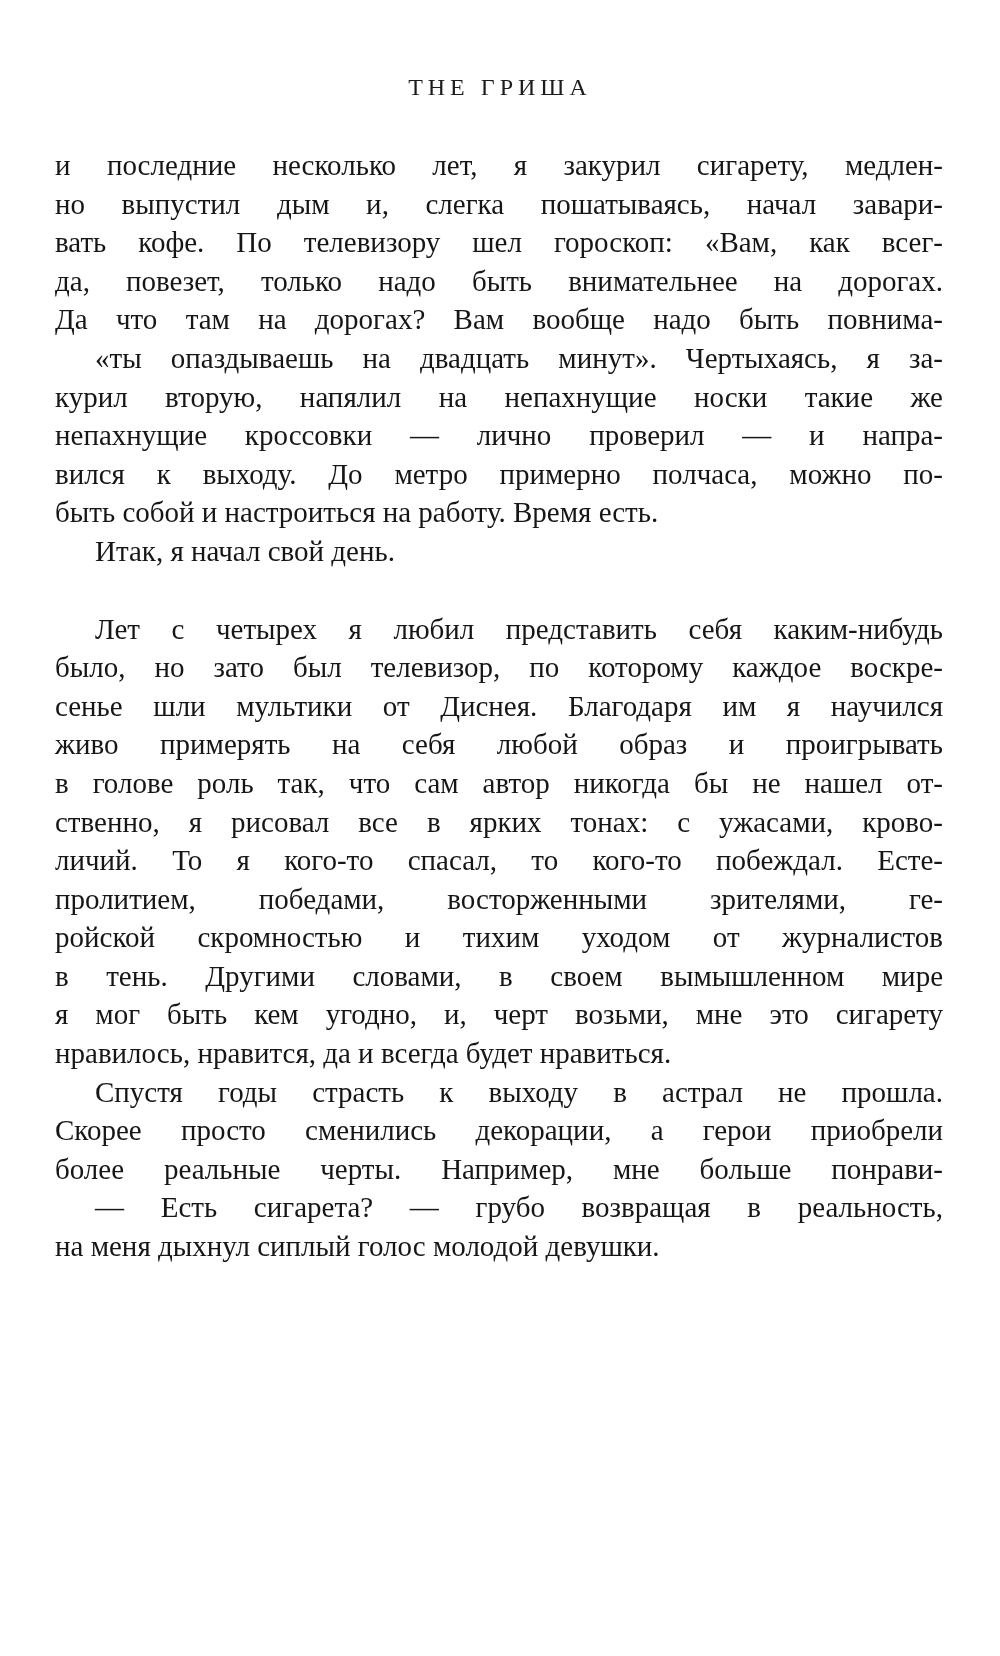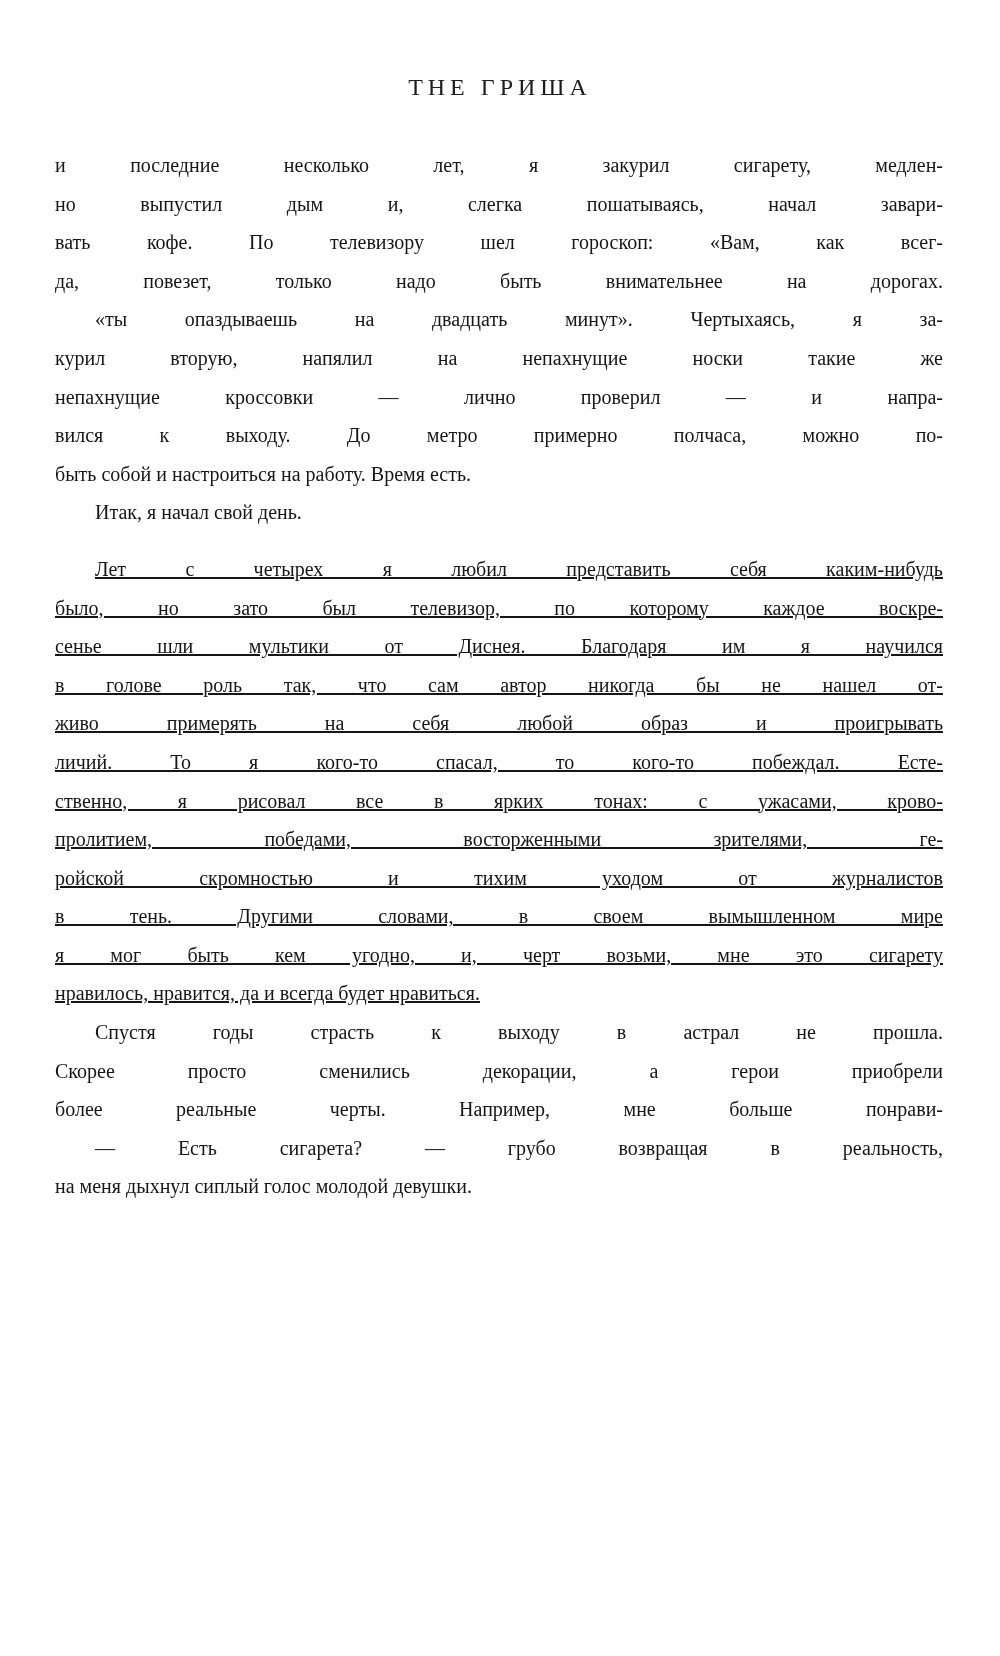--- a/index.html
+++ b/index.html
@@ -29,25 +29,24 @@
   .text-block {
     position: absolute;
     top: 146px;
     left: 55px;
     width: 888px;
   }
   .para {
     margin: 0;
   }
   .para.spaced {
-    margin-top: 18px;
-    text-decoration: underline;
+    margin-top: 39px;
   }
   .line {
-    font-size: 20px;
+    font-size: 29px;
     line-height: 38.6px;
     text-align: justify;
     text-align-last: justify;
     color: #161616;
   }
   .line.last {
     text-align-last: left;
   }
   .para.indent .line:first-child {
     text-indent: 40px;
@@ -67,39 +66,40 @@
 
 <div class="book-page">
   <div class="running-header">THE ГРИША</div>
 
   <div class="text-block">
       <div class="para">
         <div class="line">и последние несколько лет, я закурил сигарету, медлен-</div>
         <div class="line">но выпустил дым и, слегка пошатываясь, начал завари-</div>
         <div class="line">вать кофе. По телевизору шел гороскоп: «Вам, как всег-</div>
         <div class="line">да, повезет, только надо быть внимательнее на дорогах.</div>
+        <div class="line">Да что там на дорогах? Вам вообще надо быть повнима-</div>
       </div>
       <div class="para indent">
         <div class="line">«ты опаздываешь на двадцать минут». Чертыхаясь, я за-</div>
         <div class="line">курил вторую, напялил на непахнущие носки такие же</div>
         <div class="line">непахнущие кроссовки — лично проверил — и напра-</div>
         <div class="line">вился к выходу. До метро примерно полчаса, можно по-</div>
         <div class="line last">быть собой и настроиться на работу. Время есть.</div>
       </div>
       <div class="para indent">
         <div class="line last">Итак, я начал свой день.</div>
       </div>
       <div class="para indent spaced">
         <div class="line">Лет с четырех я любил представить себя каким-нибудь</div>
         <div class="line">было, но зато был телевизор, по которому каждое воскре-</div>
         <div class="line">сенье шли мультики от Диснея. Благодаря им я научился</div>
+        <div class="line">живо примерять на себя любой образ и проигрывать</div>
         <div class="line">в голове роль так, что сам автор никогда бы не нашел от-</div>
-        <div class="line">живо примерять на себя любой образ и проигрывать</div>
+        <div class="line">ственно, я рисовал все в ярких тонах: с ужасами, крово-</div>
         <div class="line">личий. То я кого-то спасал, то кого-то побеждал. Есте-</div>
-        <div class="line">ственно, я рисовал все в ярких тонах: с ужасами, крово-</div>
         <div class="line">пролитием, победами, восторженными зрителями, ге-</div>
         <div class="line">ройской скромностью и тихим уходом от журналистов</div>
         <div class="line">в тень. Другими словами, в своем вымышленном мире</div>
         <div class="line">я мог быть кем угодно, и, черт возьми, мне это сигарету</div>
         <div class="line last">нравилось, нравится, да и всегда будет нравиться.</div>
       </div>
       <div class="para indent">
         <div class="line">Спустя годы страсть к выходу в астрал не прошла.</div>
         <div class="line">Скорее просто сменились декорации, а герои приобрели</div>
         <div class="line">более реальные черты. Например, мне больше понрави-</div>

